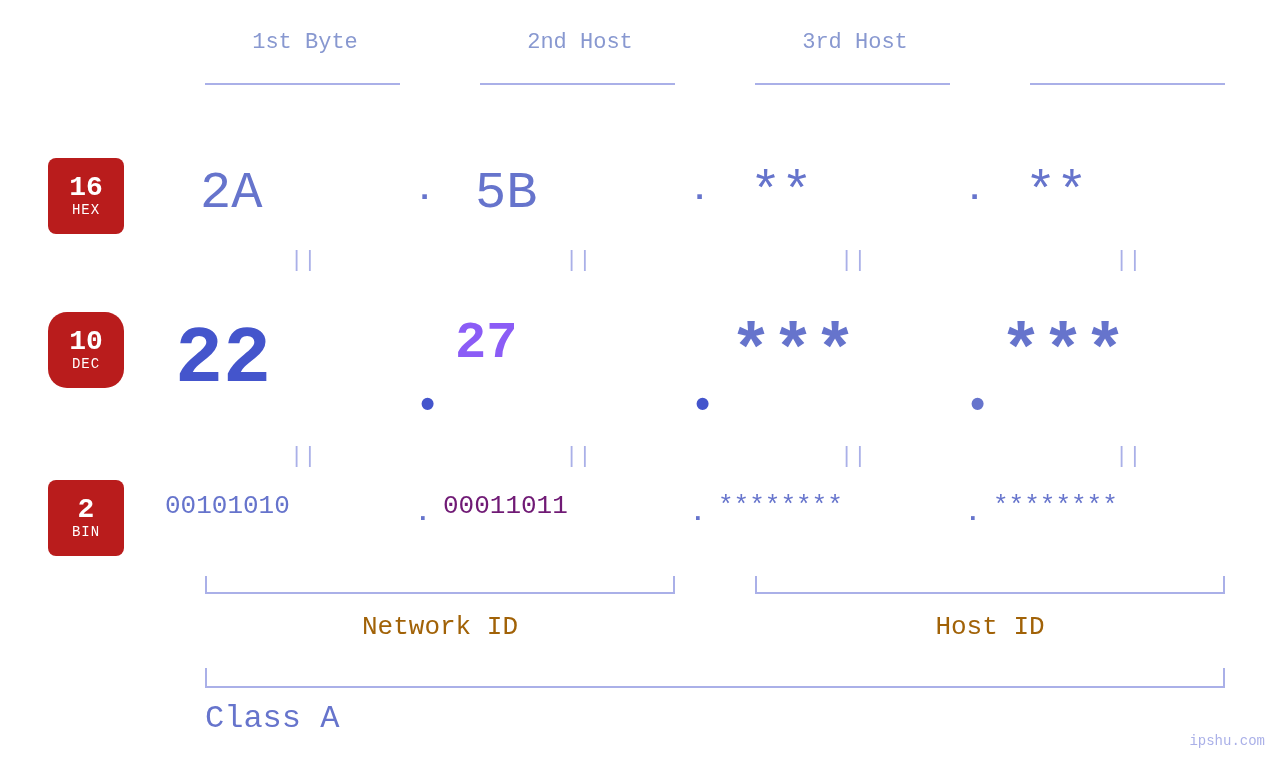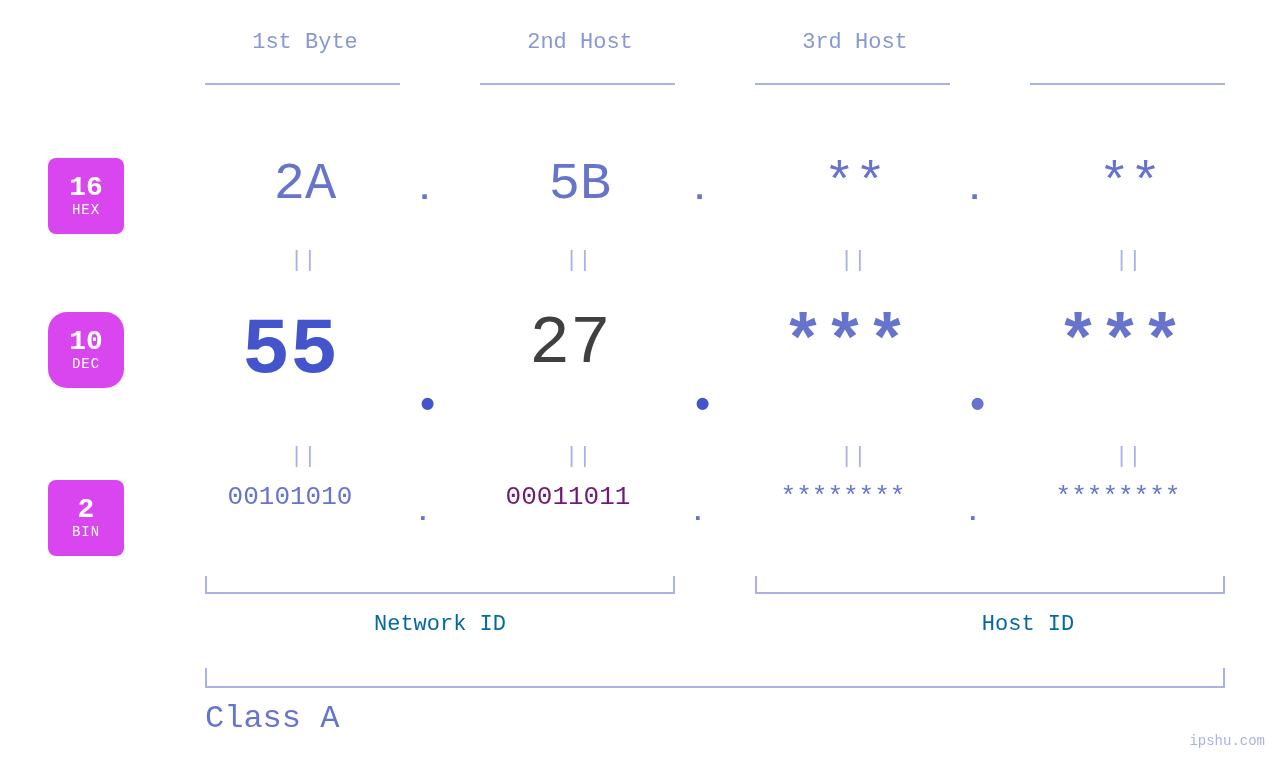--- a/index.html
+++ b/index.html
@@ -18,21 +18,21 @@
       position: relative;
       background: #fff;
     }
 
     
     .base-badge {
       position: absolute;
       left: 48px;
       width: 76px;
       height: 76px;
-      background: #d946ef;
+      background: #b91c1c;
       border-radius: 8px;
       display: flex;
       flex-direction: column;
       align-items: center;
       justify-content: center;
       color: #fff;
     }
     .base-badge .num {
       font-size: 28px;
       font-weight: bold;
@@ -66,22 +66,22 @@
       height: 2px;
       background: transparent;
       border-top: 2px solid #aab0e8;
       border-left: 2px solid #aab0e8;
       border-right: 2px solid #aab0e8;
     }
 
     
     .cell {
       position: absolute;
-      text-align: center;
-      font-family: 'Courier New', Courier, monospace;
+      font-family: 'Courier New', Courier, monospace;
+      margin-top: 9px;
     }
 
     
     .hex-row { top: 155px; }
     
     .dec-row { top: 305px; }
     
     .bin-row { top: 482px; }
 
     
@@ -97,22 +97,22 @@
       position: absolute;
       color: #aab0e8;
       font-size: 22px;
       text-align: center;
       font-family: 'Courier New', Courier, monospace;
     }
 
     
     .section-label {
       position: absolute;
-      color: #0369a1;
-      font-size: 22px;
+      color: #a16207;
+      font-size: 26px;
       font-family: 'Courier New', Courier, monospace;
       text-align: center;
     }
 
     
     .class-label {
       position: absolute;
       color: #6674cc;
       font-size: 32px;
       font-family: 'Courier New', Courier, monospace;
@@ -178,23 +178,23 @@
   <div class="dot-sep" style="top: 172px; left: 415px; font-size: 32px;">.</div>
   <div class="dot-sep" style="top: 172px; left: 690px; font-size: 32px;">.</div>
   <div class="dot-sep" style="top: 172px; left: 965px; font-size: 32px;">.</div>
 
   <div class="parallel" style="top: 248px; left: 290px; font-size: 22px;">||</div>
   <div class="parallel" style="top: 248px; left: 565px; font-size: 22px;">||</div>
   <div class="parallel" style="top: 248px; left: 840px; font-size: 22px;">||</div>
   <div class="parallel" style="top: 248px; left: 1115px; font-size: 22px;">||</div>
 
   <div class="cell dec-row" style="left: 175px; width: 230px; font-size: 80px; color: #4455cc; font-weight: bold;">
-    <span>55</span>
-  </div>
-  <div class="cell dec-row" style="left: 455px; width: 230px; font-size: 68px; color: #404040; font-weight: normal;">
+    <span>22</span>
+  </div>
+  <div class="cell dec-row" style="left: 455px; width: 230px; font-size: 52px; color: #8b5cf6; font-weight: bold;">
     <span>27</span>
   </div>
   <div class="cell dec-row" style="left: 730px; width: 230px; font-size: 70px; color: #6674cc; font-weight: bold;">
     <span>***</span>
   </div>
   <div class="cell dec-row" style="left: 1000px; width: 240px; font-size: 70px; color: #6674cc; font-weight: bold;">
     <span>***</span>
   </div>
 
   <div class="dot-sep" style="top: 383px; left: 415px; font-size: 42px; color: #4455cc;">•</div>
@@ -223,21 +223,21 @@
   <div class="dot-sep" style="top: 498px; left: 690px; font-size: 26px;">.</div>
   <div class="dot-sep" style="top: 498px; left: 965px; font-size: 26px;">.</div>
 
   <div style="position:absolute; top:576px; left:205px; width:470px; height:18px; border-bottom: 2px solid #aab0e8; border-left: 2px solid #aab0e8; border-right: 2px solid #aab0e8;"></div>
 
   <div style="position:absolute; top:576px; left:755px; width:470px; height:18px; border-bottom: 2px solid #aab0e8; border-left: 2px solid #aab0e8; border-right: 2px solid #aab0e8;"></div>
 
   <div class="section-label" style="top: 612px; left: 205px; width: 470px;">
     <span>Network ID</span>
   </div>
-  <div class="section-label" style="top: 612px; left: 793px; width: 470px;">
+  <div class="section-label" style="top: 612px; left: 755px; width: 470px;">
     <span>Host ID</span>
   </div>
 
   <div style="position:absolute; top:668px; left:205px; width:1020px; height:20px; border-bottom: 2px solid #aab0e8; border-left: 2px solid #aab0e8; border-right: 2px solid #aab0e8;"></div>
 
   <div class="class-label" style="top: 700px; left: 205px; width: 1020px;">
     <span>Class A</span>
   </div>
 
   <div class="watermark">

